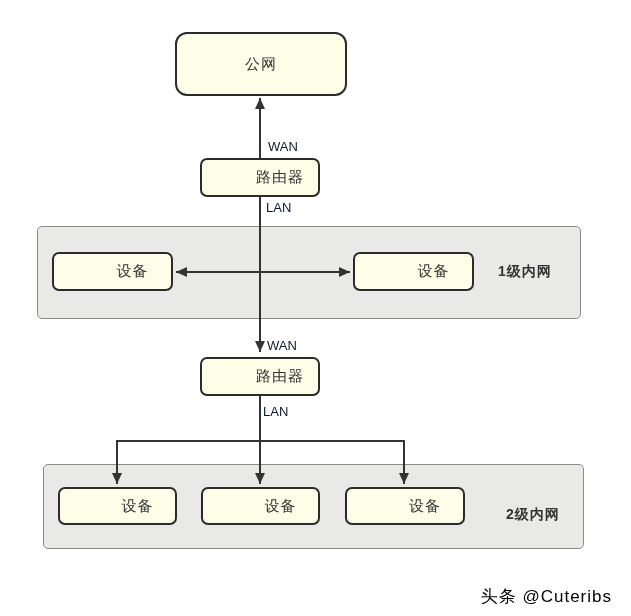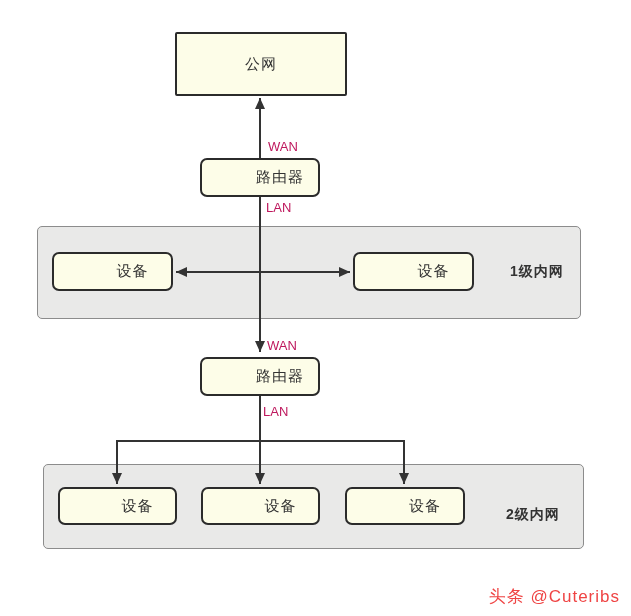--- a/index.html
+++ b/index.html
@@ -36,43 +36,43 @@
     border: 2px solid #2b2b2b;
     color: #333333;
     font-size: 15px;
     display: flex;
     align-items: center;
     justify-content: center;
     box-sizing: border-box;
     z-index: 3;
     letter-spacing: 1px;
   }
-  .node.square { border-radius: 2px; }
+  .node.square { border-radius: 12px; }
   .node.rounded { border-radius: 7px; padding-left: 40px; }
   .port-label {
     position: absolute;
-    color: #be185d;
+    color: #0f172a;
     font-size: 13px;
     z-index: 4;
     white-space: nowrap;
   }
   .band-label {
     position: absolute;
     color: #333333;
     font-size: 14px;
     font-weight: bold;
     z-index: 4;
     white-space: nowrap;
     letter-spacing: 1px;
   }
   .watermark {
     position: absolute;
-    right: 11px;
+    right: 19px;
     top: 585px;
-    color: #ef4444;
+    color: #000000;
     font-size: 17px;
     z-index: 5;
     text-shadow: 2px 2px 0 #ffffff, 1px 1px 0 #ffffff;
     letter-spacing: 1px;
   }
 </style>
 </head>
 <body>
 
 <div id="stage">
@@ -112,18 +112,18 @@
 
   <div class="node rounded" style="left:58px; top:487px; width:119px; height:38px;">设备</div>
   <div class="node rounded" style="left:201px; top:487px; width:119px; height:38px;">设备</div>
   <div class="node rounded" style="left:345px; top:487px; width:120px; height:38px;">设备</div>
 
   <div class="port-label" style="left:268px; top:139px;">WAN</div>
   <div class="port-label" style="left:266px; top:200px;">LAN</div>
   <div class="port-label" style="left:267px; top:338px;">WAN</div>
   <div class="port-label" style="left:263px; top:404px;">LAN</div>
 
-  <div class="band-label" style="left:510px; top:263px;">1级内网</div>
+  <div class="band-label" style="left:498px; top:263px;">1级内网</div>
   <div class="band-label" style="left:506px; top:506px;">2级内网</div>
 
   <div class="watermark">头条 @Cuteribs</div>
 
 </div>
 
 </body></html>

